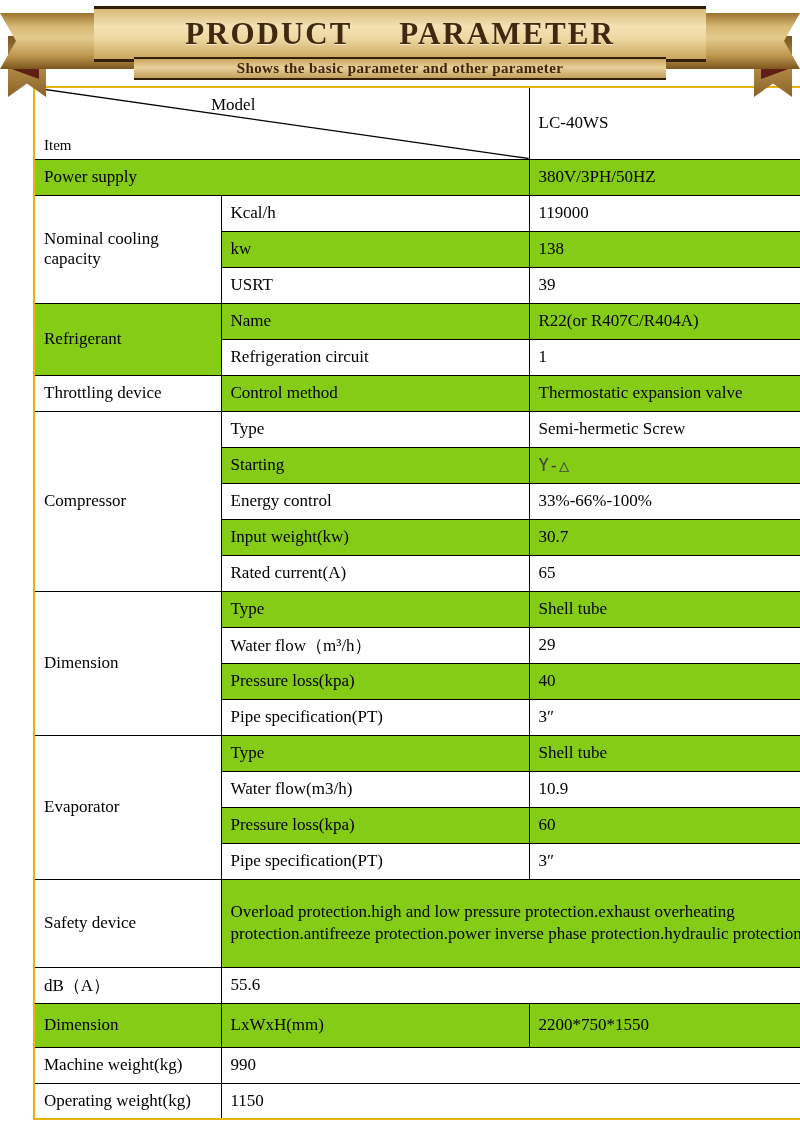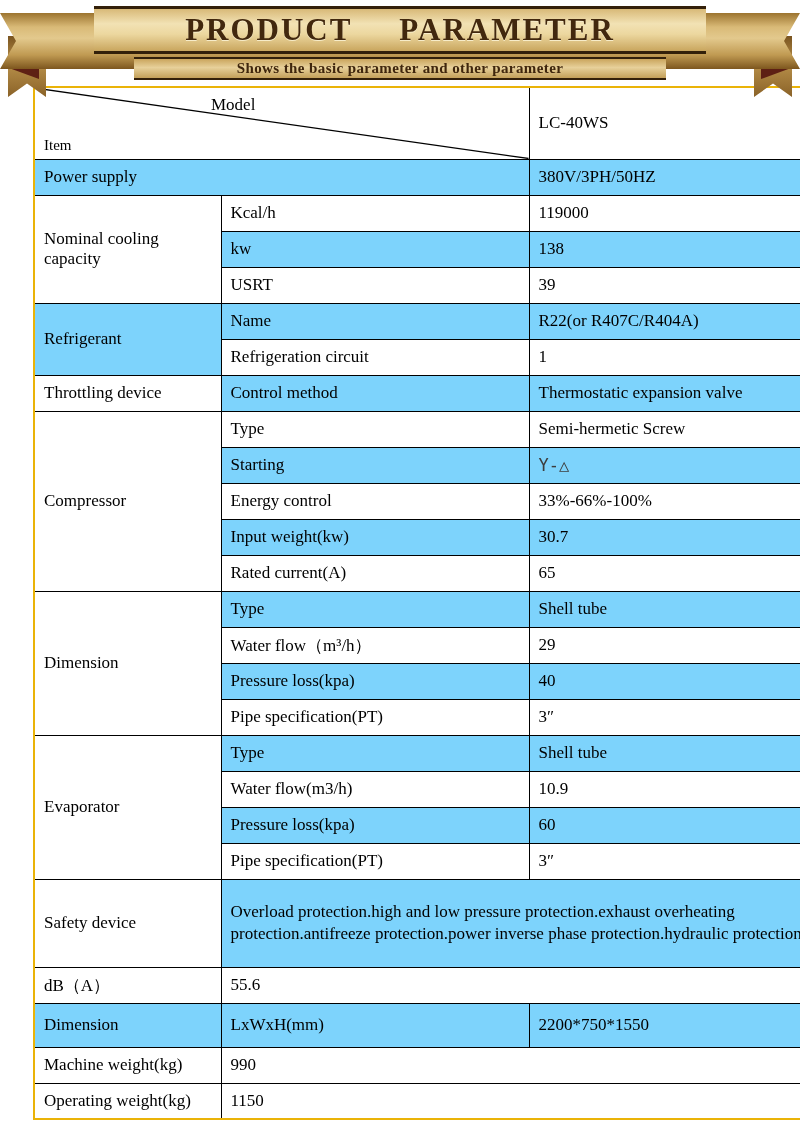--- a/index.html
+++ b/index.html
@@ -30,21 +30,21 @@
   .fold.right { right:9px; clip-path:polygon(0 0,100% 0,0 100%); }
 
   .ribbon-back {
     position:absolute; left:0; right:0; top:13px; height:56px; z-index:3;
     background:linear-gradient(180deg,#9c742f 0%,#d9ba77 25%,#e3c98d 45%,#c09a52 75%,#7d561e 100%);
     clip-path:polygon(0 0,100% 0,calc(100% - 16px) 50%,100% 100%,0 100%,16px 50%);
   }
 
   .title-plate {
     position:absolute; left:50%; top:6px; transform:translateX(-50%);
-    width:612px; height:48px; z-index:4;
+    width:612px; height:56px; z-index:4;
     background:linear-gradient(180deg,#d8b978 0%,#f2e2b4 35%,#ecd79f 60%,#c9a65e 100%);
     border-top:3px solid #33200a; border-bottom:3px solid #33200a;
     display:flex; align-items:center; justify-content:center;
   }
   .title-plate h1 {
     font-size:31px; font-weight:bold; letter-spacing:2px; word-spacing:14px;
     color:#42280e; text-shadow:0 1px 0 #f7ecc9;
     white-space:pre;
   }
 
@@ -72,21 +72,21 @@
     font-size:17px;
     vertical-align:middle;
     overflow:hidden;
     background:#fff;
   }
   .spec-table tr { height:36px; }
   .spec-table tr.tall   { height:72px; }
   .spec-table tr.safety { height:88px; }
   .spec-table tr.dim    { height:44px; }
 
-  .spec-table td.gray { background:#7dd3fc; }
+  .spec-table td.gray { background:#84cc16; }
   .spec-table td.long { line-height:1.32; }
 
   td.diag { position:relative; padding:0; }
   td.diag svg { position:absolute; left:0; top:0; width:100%; height:100%; }
   td.diag .model { position:absolute; top:7px; left:176px; font-size:17px; }
   td.diag .item  { position:absolute; bottom:5px; left:9px; font-size:15px; }
 
   .starting-val { font-family:"DejaVu Sans Mono", monospace; font-size:15px; color:#3d3d3d; }
 </style>
 </head>

